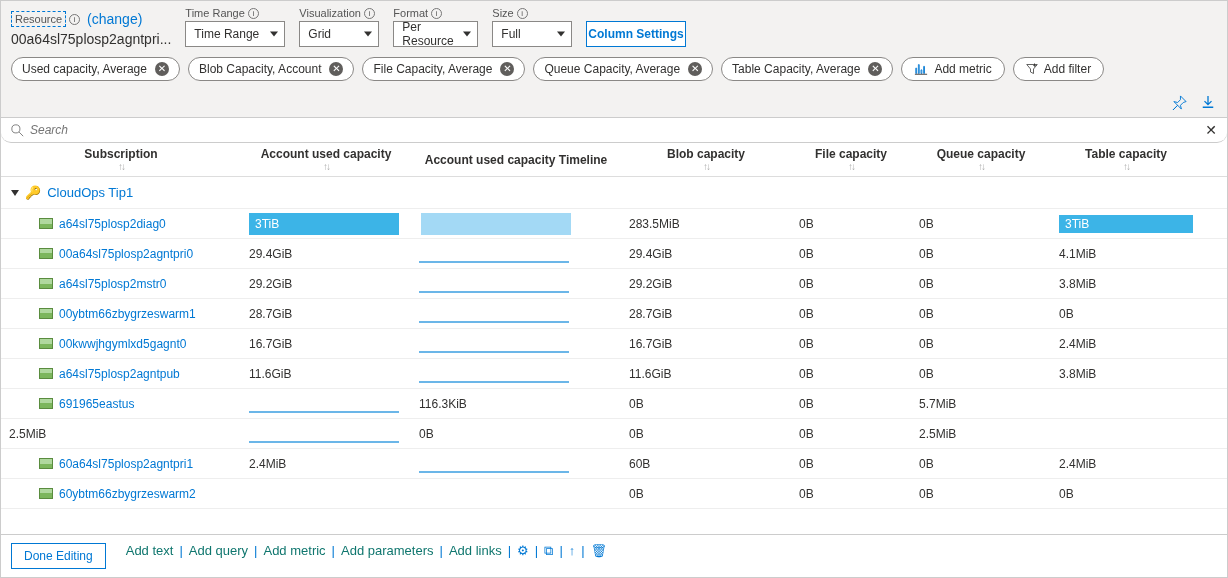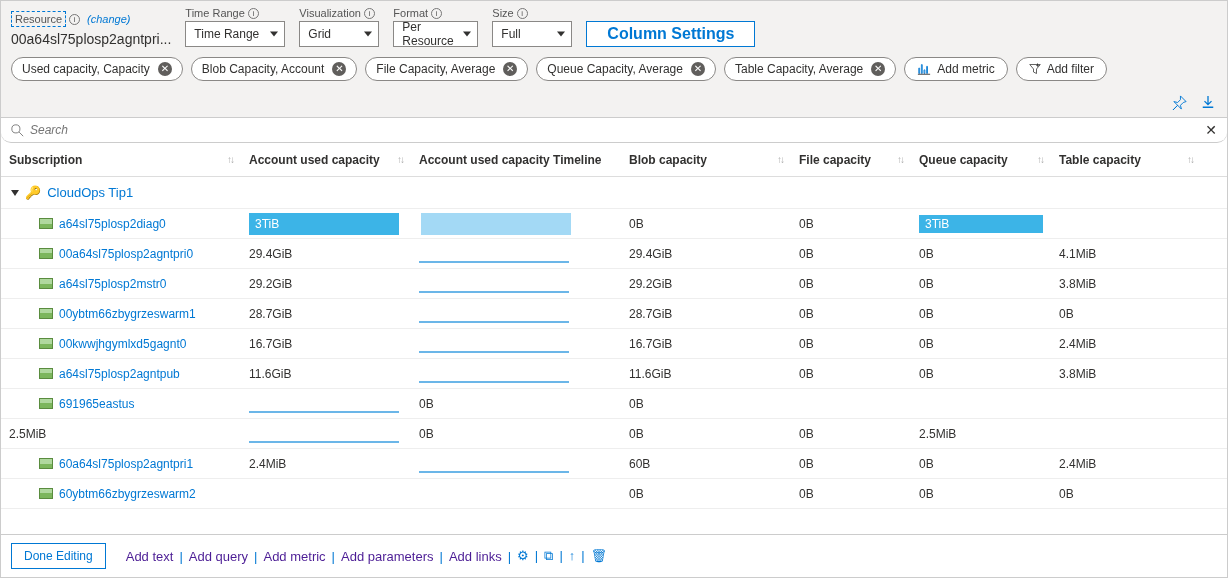--- a/index.html
+++ b/index.html
@@ -5,25 +5,25 @@
 * { box-sizing: border-box; margin: 0; padding: 0; font-family: "Segoe UI", Arial, sans-serif; }
 body { background: #fff; font-size: 12px; color: #323130; }
 .container { width: 1228px; height: 578px; border: 1px solid #ccc; display: flex; flex-direction: column; }
 
 
 .toolbar { background: #f3f2f1; padding: 6px 10px 10px; display: flex; gap: 14px; align-items: flex-end; flex-wrap: wrap; }
 .tb-group { display: flex; flex-direction: column; gap: 2px; }
 .tb-label { font-size: 11px; color: #555; display: flex; align-items: center; gap: 3px; }
 .info-icon { display:inline-flex; width:11px; height:11px; border:1px solid #777; border-radius:50%; font-size:8px; align-items:center; justify-content:center; color:#555; }
 .resource-box { border: 1px dashed #0078d4; padding: 1px 3px; display:inline-block; font-size:11px; }
-.change-link { color: #0078d4; font-size: 11px; cursor: pointer; margin-left: 4px; font-style: italic; }
+.change-link { color: #0078d4; font-size: 14px; cursor: pointer; margin-left: 4px; }
 .resource-value { font-size: 14px; color: #323130; padding-top: 2px; }
 .select { height: 26px; border: 1px solid #8a8886; background: #fff; padding: 0 20px 0 8px; font-size: 12px; position: relative; display: flex; align-items: center; min-width: 70px; }
 .select::after { content:""; position:absolute; right:6px; top:50%; width:0;height:0;border-left:4px solid transparent;border-right:4px solid transparent;border-top:5px solid #323130; transform:translateY(-50%);}
-.col-settings-btn { height: 26px; border: 1px solid #0078d4; background: #fff; color: #0078d4; padding: 0 20px; font-size: 16px; font-weight:600; display:flex; align-items:center; cursor:pointer; }
+.col-settings-btn { height: 26px; border: 1px solid #0078d4; background: #fff; color: #0078d4; padding: 0 1px; font-size: 12px; font-weight:600; display:flex; align-items:center; cursor:pointer; }
 
 
 .pill-row { background: #f3f2f1; padding: 0 10px 10px; display: flex; gap: 8px; align-items: center; flex-wrap: wrap; }
 .pill { border: 1px solid #8a8886; border-radius: 14px; background: #fff; padding: 4px 10px; font-size: 12px; display: flex; align-items: center; gap: 8px; cursor: pointer; }
 .pill .x { width:14px;height:14px;border-radius:50%;background:#605e5c;color:#fff;display:flex;align-items:center;justify-content:center;font-size:10px;line-height:1; }
 .action-pill { border: 1px solid #8a8886; border-radius: 14px; background: #fff; padding: 4px 12px; font-size: 12px; display: flex; align-items: center; gap: 6px; cursor: pointer; }
 
 
 .header-actions { background:#f3f2f1; display:flex; justify-content:flex-end; padding: 4px 12px; gap:14px; border-bottom:1px solid #ccc;}
 .icon-btn { color:#0078d4; cursor:pointer; font-size:15px; }
@@ -31,39 +31,39 @@
 
 .search-row { display:flex; align-items:center; border-bottom:1px solid #ccc; padding: 4px 10px; border-radius: 10px; }
 .search-row svg { margin-right:6px; }
 .search-input { border:none; outline:none; flex:1; font-size:12px; font-style:italic; color:#666; }
 .search-clear { cursor:pointer; font-size:14px; color:#323130; }
 
 
 .table { flex:1; overflow:auto; }
 .thead, .trow { display:grid; grid-template-columns: 240px 170px 210px 170px 120px 140px 150px; align-items:center; }
 .thead { border-bottom:1px solid #ddd; font-size:12px; font-weight:600; color:#323130; height:34px; background:#fff;}
-.thead .th { padding: 0 8px; display:flex; align-items:center; justify-content:space-between; }
+.thead .th { padding: 0 8px; display:flex; align-items:center; justify-content:space-between;flex-direction:column; }
 .sort-icon { color:#aaa; font-size:10px; letter-spacing:-2px;}
 .trow { height:30px; border-bottom:1px solid #eee; font-size:12px; }
 .trow .td { padding: 0 8px; display:flex; align-items:center; height:100%; overflow:hidden; white-space:nowrap;}
 .group-row { height:32px; border-bottom:1px solid #eee; display:flex; align-items:center; padding-left:10px; color:#0078d4; font-size:13px; gap:6px;}
 .caret { display:inline-block; width:0;height:0;border-left:4px solid transparent;border-right:4px solid transparent;border-top:6px solid #323130;}
 .key-icon { color:#f2c811; }
 .sub-name { padding-left: 30px; display:flex; align-items:center; gap:6px; color:#0078d4;text-align:center; }
 .storage-icon { width:14px;height:11px; background:linear-gradient(#b0d89f 50%, #7cb65d 50%); border:1px solid #5a8c3f; display:inline-block;}
 .cap-cell { height:22px; display:flex; align-items:center; padding-left:6px;}
 .cap-hl { background:#3cb4e7; color:#fff; width:150px;}
 .cap-hl-half { background:#a3d9f5; width:150px; margin-left:2px;}
 .timeline-bar { width:150px; height:2px; background:#6bb6e8; margin-top:16px;}
 .table-cap-hl { background:#3cb4e7; color:#fff; padding:2px 6px; width:140px;}
 
 
-.footer { border-top:1px solid #ccc; padding:8px 10px; display:flex; align-items:center; gap:6px; font-size:13px;}
+.footer { border-top:1px solid #ccc; padding:8px 10px; display:flex; align-items:flex-start; gap:6px; font-size:13px;}
 .done-btn { border:1px solid #0078d4; color:#0078d4; background:#fff; padding:5px 12px; font-size:12px; cursor:pointer;}
-.footer-link { color:#4c1d95; cursor:pointer; }
+.footer-link { color:#0f766e; cursor:pointer; }
 .sep { color:#0078d4; }
 .footer-icons { color:#0078d4; display:flex; gap:6px; font-size:13px;}
 </style>
 </head>
 <body>
 
 <div class="container">
 
   <div class="toolbar">
     <div class="tb-group">
@@ -108,21 +108,21 @@
         </div>
       <div class="select" style="width:80px">
           <span>Full</span>
         </div>
     </div>
     <button class="col-settings-btn">Column Settings</button>
   </div>
 
   <div class="pill-row">
     <div id="pills" style="display: contents;"><div class="pill">
-          <span>Used capacity, Capacity</span>
+          <span>Used capacity, Average</span>
           <span class="x">✕</span>
         </div><div class="pill">
           <span>Blob Capacity, Account</span>
           <span class="x">✕</span>
         </div><div class="pill">
           <span>File Capacity, Average</span>
           <span class="x">✕</span>
         </div><div class="pill">
           <span>Queue Capacity, Average</span>
           <span class="x">✕</span>
@@ -208,20 +208,23 @@
     <div class="td">
             <span class="sub-name"><span class="storage-icon"></span>a64sl75plosp2diag0</span>
           </div>
     <div class="td">
             <div class="cap-cell cap-hl">3TiB</div>
           </div>
     <div class="td">
             <div class="cap-cell cap-hl-half"></div>
           </div>
     <div class="td">
+            <span>283.5MiB</span>
+          </div>
+    <div class="td">
             <span>0B</span>
           </div>
     <div class="td">
             <span>0B</span>
           </div>
     <div class="td">
             <div class="table-cap-hl">3TiB</div>
           </div>
         </div>
         <div class="trow">
@@ -340,24 +343,30 @@
           </div>
         </div>
         <div class="trow">
     <div class="td">
             <span class="sub-name"><span class="storage-icon"></span>691965eastus</span>
           </div>
     <div class="td">
             <div class="timeline-bar"></div>
           </div>
     <div class="td">
-            <span>0B</span>
-          </div>
-    <div class="td">
-            <span>0B</span>
+            <span>116.3KiB</span>
+          </div>
+    <div class="td">
+            <span>0B</span>
+          </div>
+    <div class="td">
+            <span>0B</span>
+          </div>
+    <div class="td">
+            <span>5.7MiB</span>
           </div>
         </div>
         <div class="trow">
     <div class="td">
             <span>2.5MiB</span>
           </div>
     <div class="td">
             <div class="timeline-bar"></div>
           </div>
     <div class="td">

